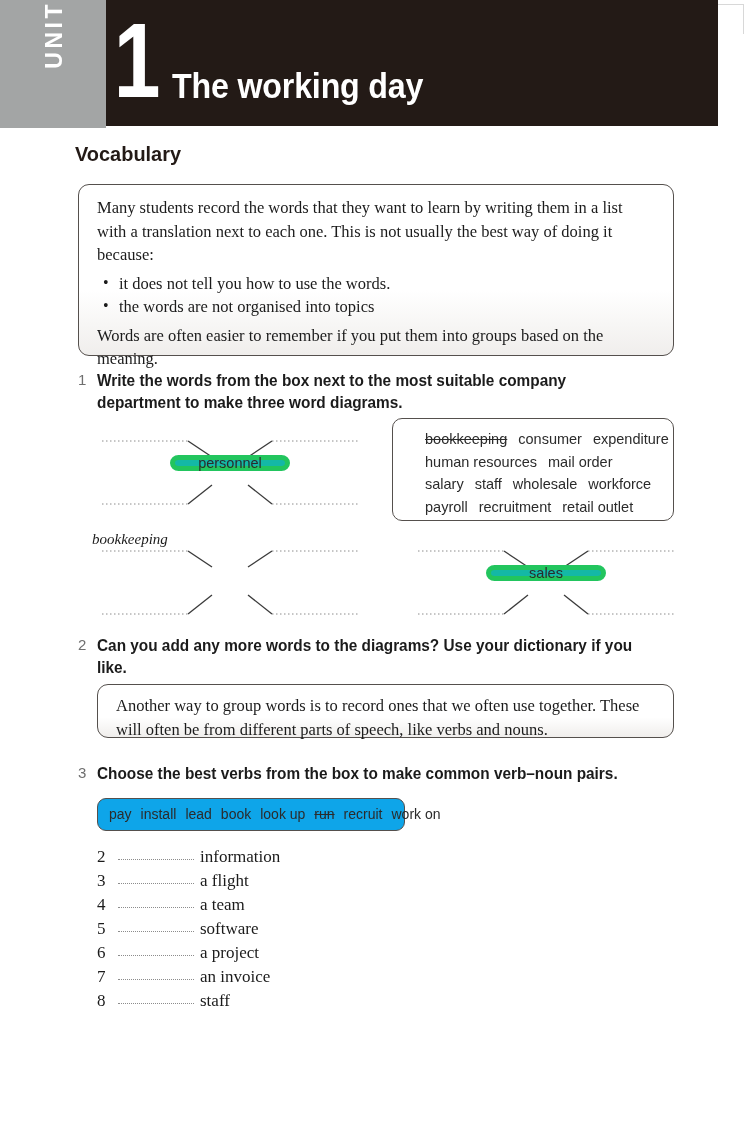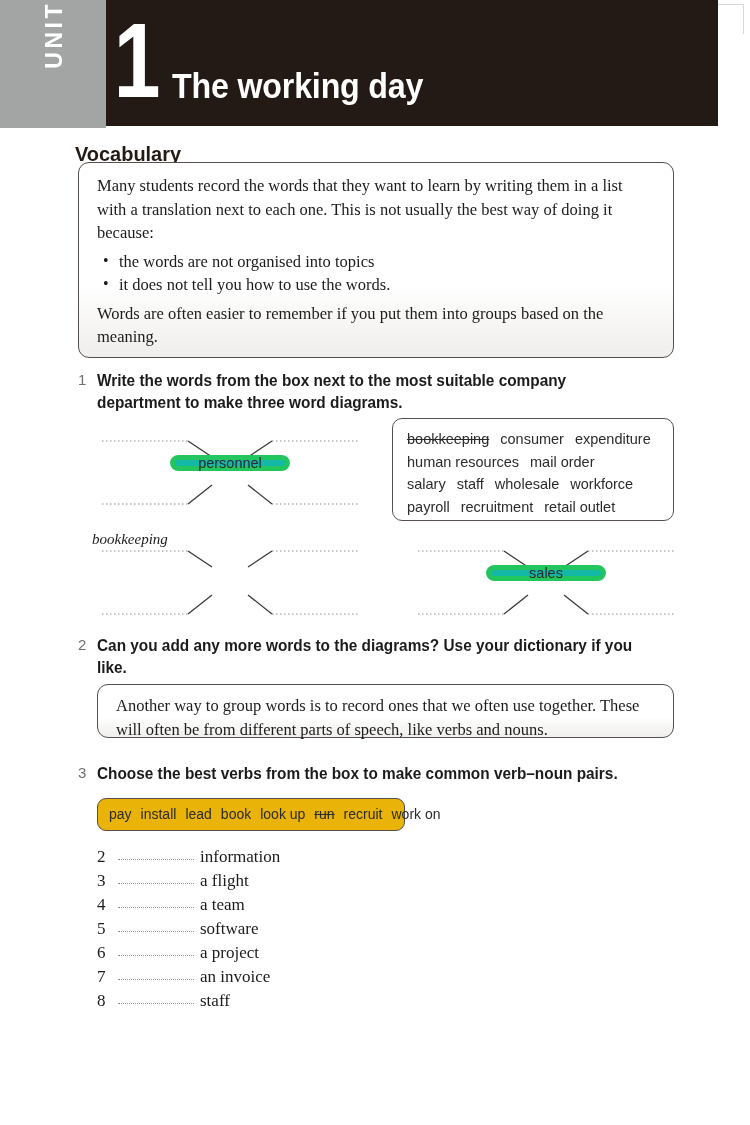--- a/index.html
+++ b/index.html
@@ -78,21 +78,21 @@
     padding: 11px 18px 11px 18px;
   }
   .info-box p { margin: 0; }
   .info-box ul { margin: 5px 0 5px 0; padding-left: 20px; list-style: none; }
   .info-box li { position: relative; padding-left: 2px; }
   .info-box li::before {
     content: "\2022"; position: absolute; left: -14px; top: -1px;
     font-size: 16px;
   }
 
-  #info-box-1 { left: 78px; top: 34px; width: 596px; height: 196px; }
+  #info-box-1 { left: 78px; top: 56px; width: 596px; height: 172px; }
   #info-box-2 { left: 97px; top: 556px; width: 577px; height: 54px;
                 padding-top: 9px; }
 
   
   .exercise-num {
     position: absolute;
     font-size: 15px; color: #6f6f6f; font-weight: normal;
     font-family: "Liberation Sans", sans-serif;
   }
   .exercise-text {
@@ -116,31 +116,31 @@
     width: 282px; height: 103px;
     border: 1px solid #55504d;
     border-radius: 10px;
     background: #ffffff;
     font-family: "Liberation Sans", sans-serif;
     font-size: 14.5px;
     color: #2b2b2b;
     padding: 9px 12px 0 14px;
     line-height: 22.5px;
   }
-  #word-bank .wb-line { white-space: nowrap; }
+  #word-bank .wb-line { white-space: nowrap; margin-left: 18px; }
   #word-bank .w { margin-right: 11px; }
   .struck { text-decoration: line-through; }
 
   
   #verb-bank {
     position: absolute; left: 97px; top: 670px;
     width: 308px; height: 33px;
     border: 1px solid #55504d;
     border-radius: 9px;
-    background: #eab308;
+    background: #0ea5e9;
     font-family: "Liberation Sans", sans-serif;
     font-size: 14px; color: #2b2b2b;
     padding: 7px 0 0 11px;
     white-space: nowrap;
   }
   #verb-bank .w { margin-right: 9px; }
 
   
   .word-diagram { position: absolute; width: 275px; height: 92px; }
   #diagram-personnel { left: 92px; top: 296px; }
@@ -214,22 +214,22 @@
   <div class="hdr-title">The working day</div>
 </div>
 
 <div id="page-body">
 
   <div class="section-heading">Vocabulary</div>
 
   <div class="info-box" id="info-box-1">
     <p>Many students record the words that they want to learn by writing them in a list with a translation next to each one. This is not usually the best way of doing it because:</p>
     <ul>
+      <li>it does not tell you how to use the words.</li>
       <li>the words are not organised into topics</li>
-      <li>it does not tell you how to use the words.</li>
     </ul>
     <p>Words are often easier to remember if you put them into groups based on the meaning.</p>
   </div>
 
   <div class="exercise-num" id="ex1-num">1</div>
   <div class="exercise-text" id="ex1-text">Write the words from the box next to the most suitable company department to make three word diagrams.</div>
 
   <div id="word-bank">
       <div class="wb-line"><span class="w struck">bookkeeping</span><span class="w">consumer</span><span class="w">expenditure</span></div>
       <div class="wb-line"><span class="w">human resources</span><span class="w">mail order</span></div>

